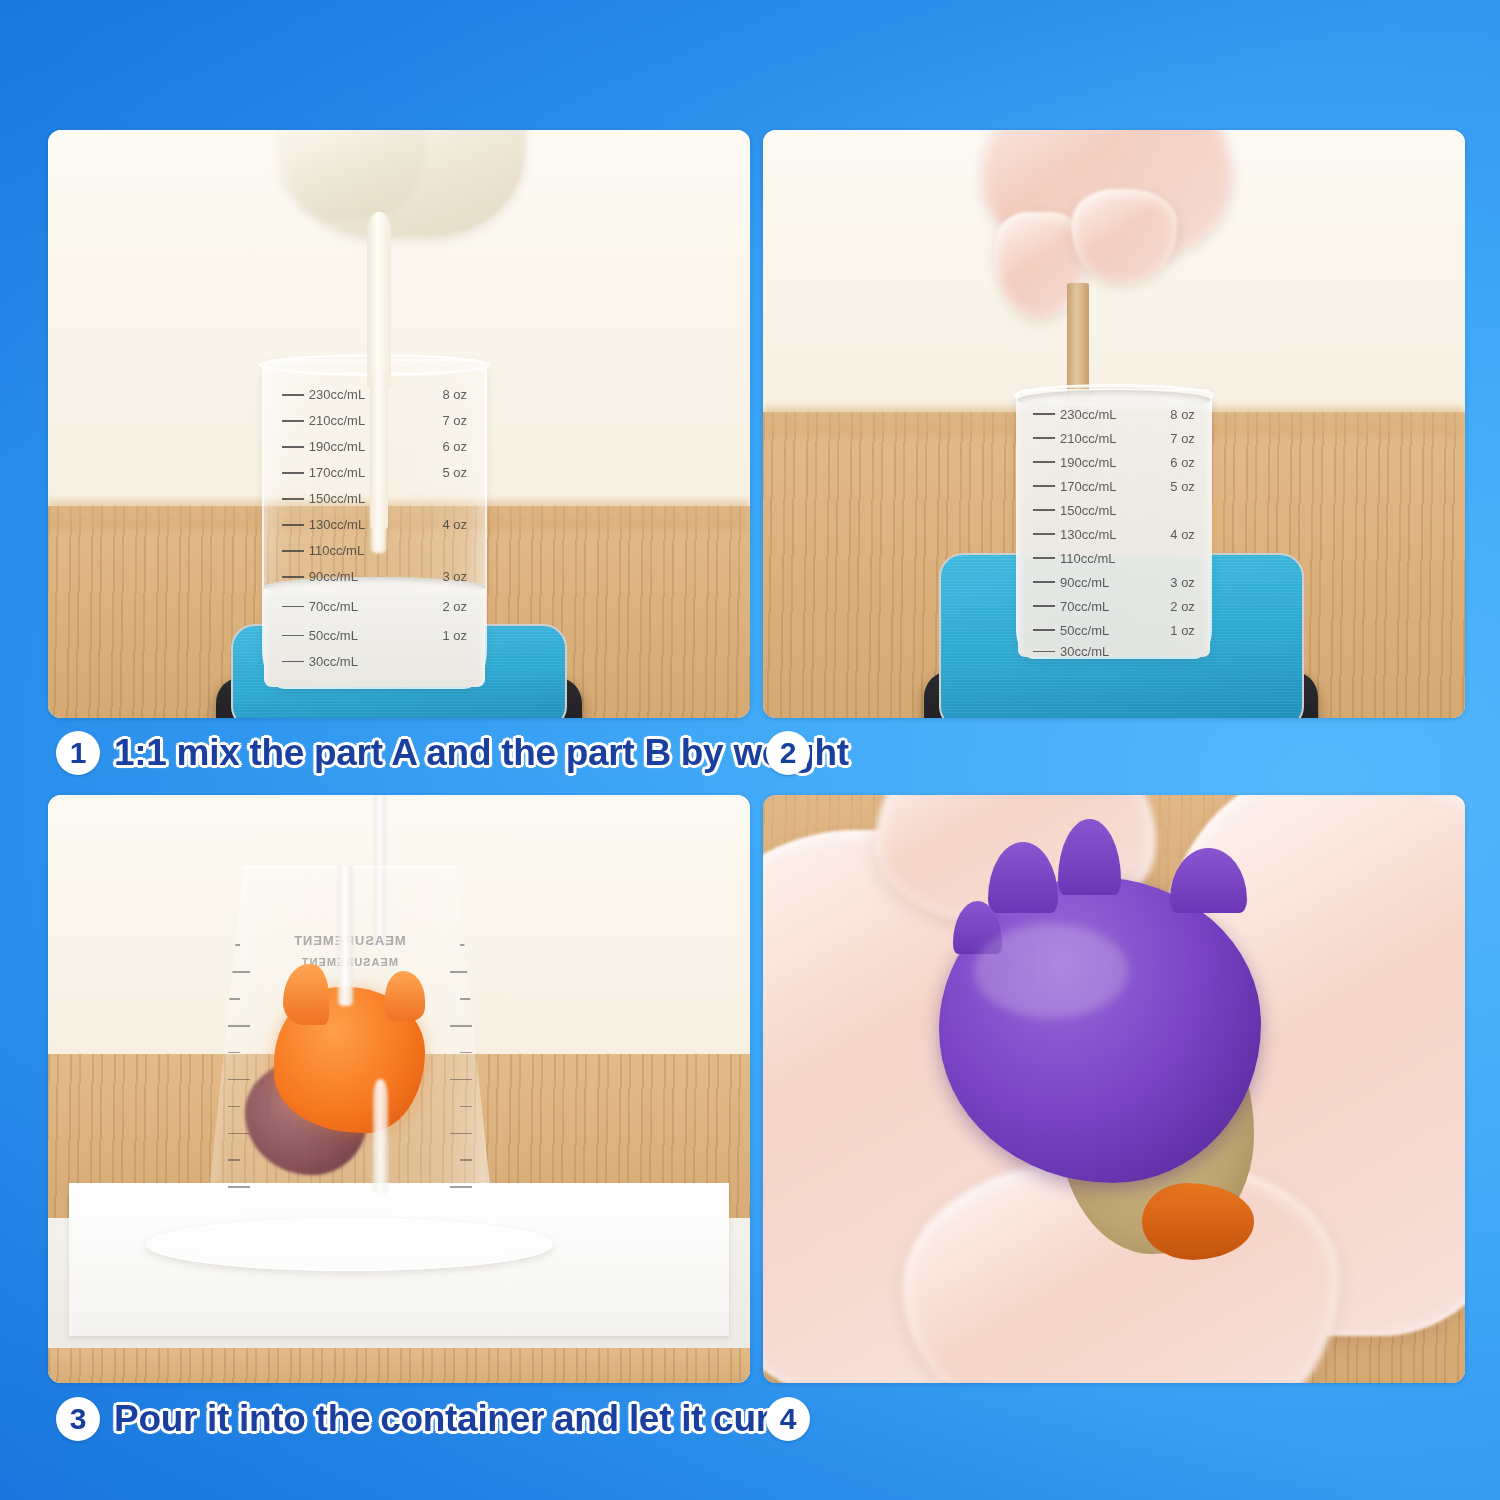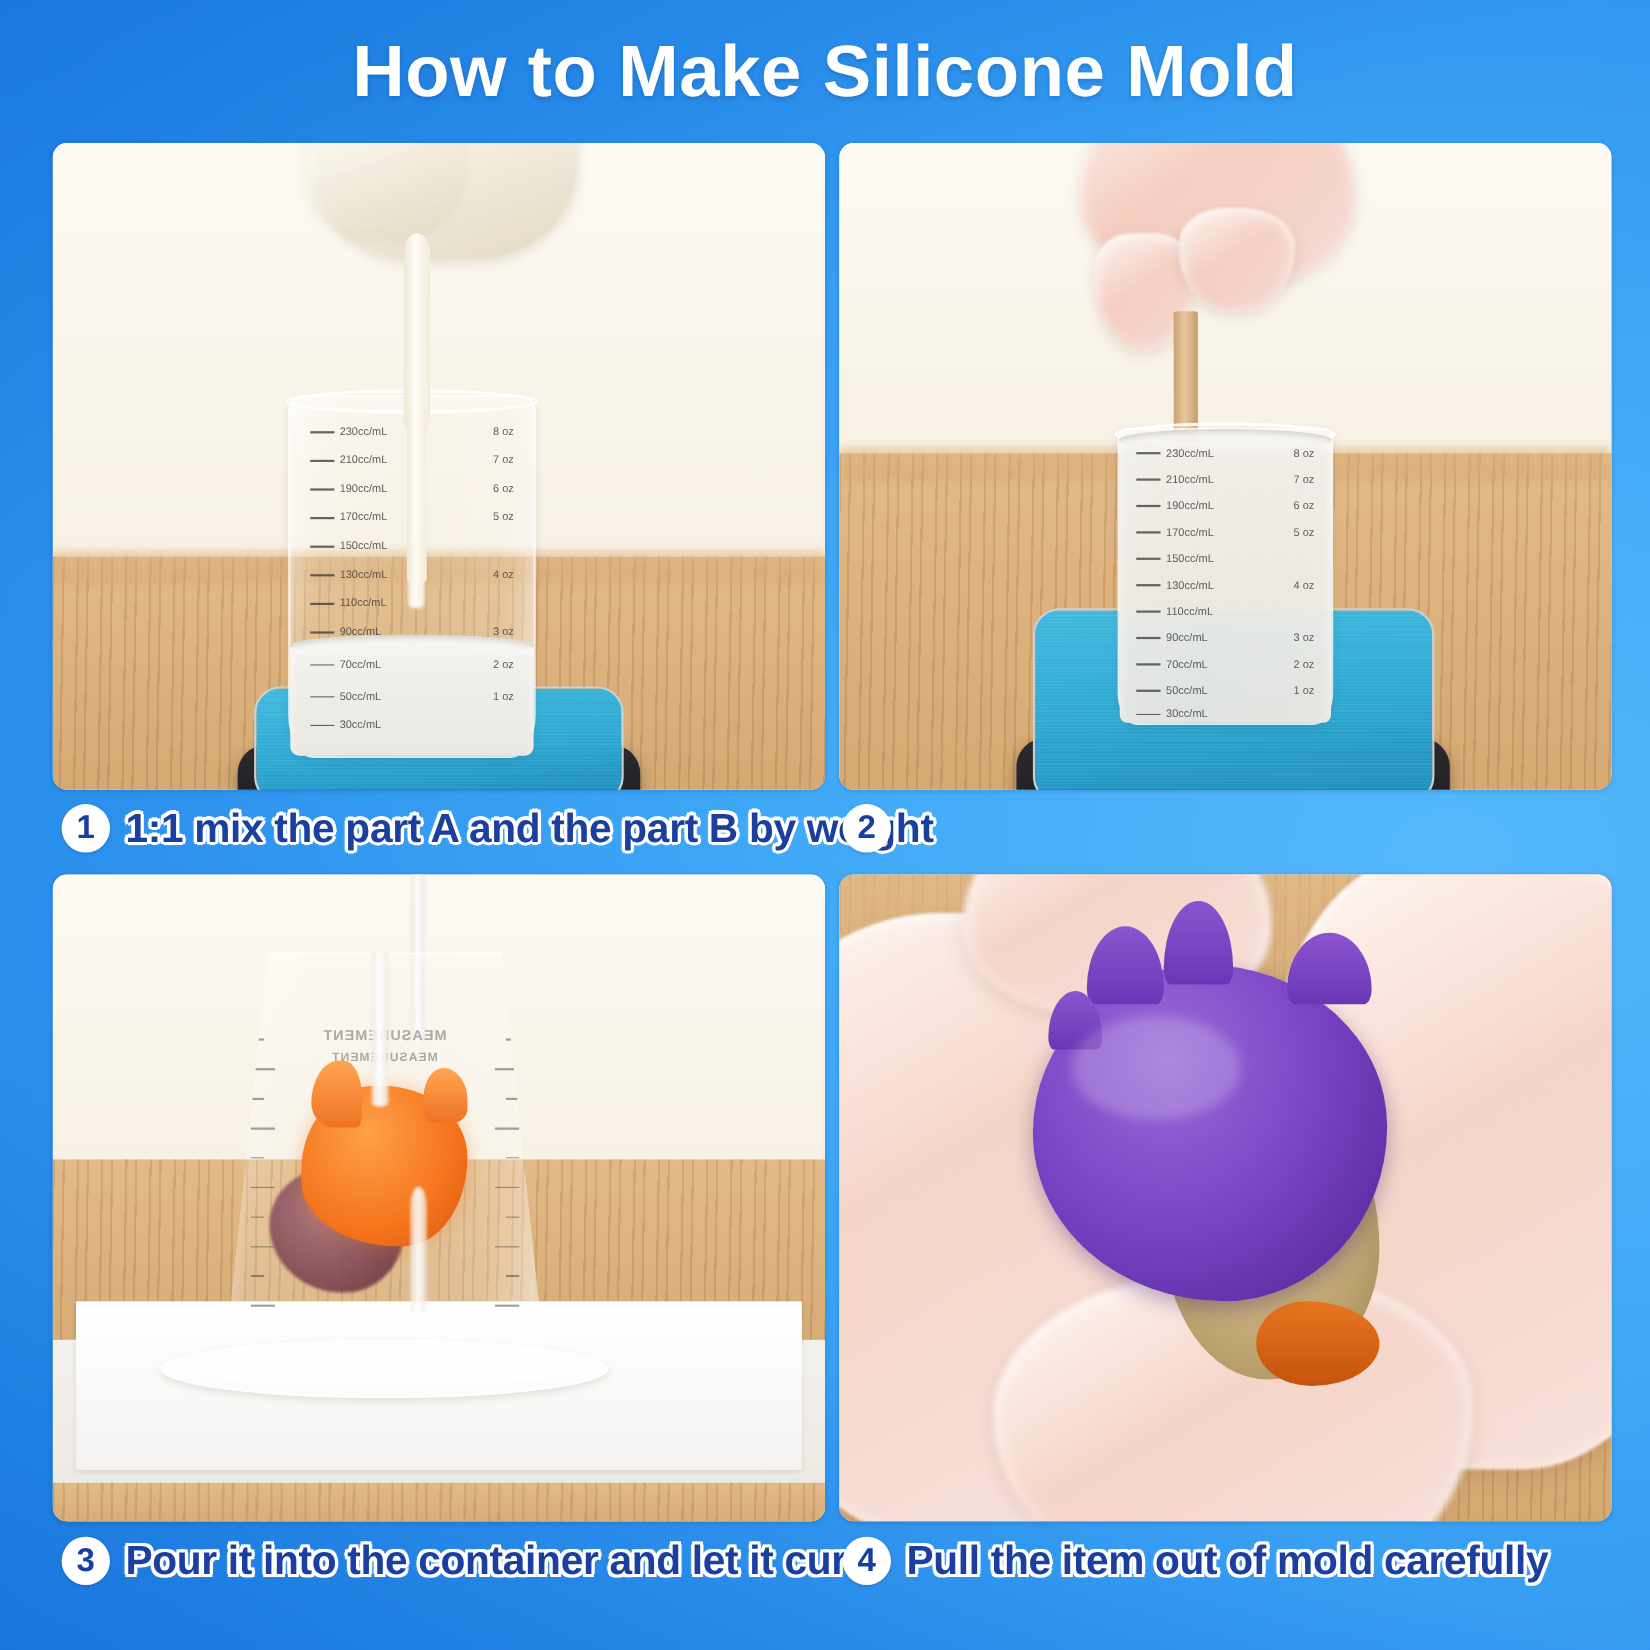--- a/index.html
+++ b/index.html
@@ -138,21 +138,21 @@
     box-shadow:inset 0 6px 10px rgba(255,255,255,.75);
   }
   .liquid:before{
     content:""; position:absolute; left:-1px; right:-1px; top:-9px; height:20px;
     border-radius:50%;
     background:#f6f5f2;
     box-shadow:inset 0 3px 5px rgba(180,175,165,.45);
   }
   .grads{
     position:absolute; inset:0;
-    font-size:10px; color:#3b3b3b; font-family:"Liberation Sans", sans-serif;
+    font-size:13px; color:#3b3b3b; font-family:"Liberation Sans", sans-serif;
     opacity:.82;
   }
   .g-row{ position:absolute; left:8%; right:8%; display:flex; align-items:center; justify-content:space-between; }
   .g-ml{ display:flex; align-items:center; gap:5px; }
   .tick{ display:inline-block; height:1.5px; background:#444; }
   .t-lg{ width:22px; } .t-sm{ width:12px; }
   .g-oz{ display:flex; align-items:center; gap:5px; }
 
   
   .jug{
@@ -254,21 +254,20 @@
   .soft2{ filter:blur(3px); }
   .soft3{ filter:blur(6px); }
 </style>
 </head>
 <body>
 
 <div id="bg"></div>
 
 <div id="root">
 
-  <div class="title">How to Make Silicone Mold</div>
 
   <div class="panel" id="p1">
     <div class="ph">
       <div class="wall" style="height:64%;"></div>
       <div class="wood" style="top:64%; height:36%;"></div>
       <div class="wood soft2" style="top:63%; height:5%; opacity:.5;"></div>
 
       <div class="scale-body" style="left:24%; top:93%; width:52%; height:14%;"></div>
       <div class="scale-pad" style="left:26%; top:84%; width:48%; height:18%;"></div>
 
@@ -554,16 +553,15 @@
     <div class="badge">2</div>
   </div>
 
   <div class="caption" id="c3">
     <div class="badge">3</div>
     <div class="cap-text">Pour it into the container and let it  cure</div>
   </div>
 
   <div class="caption" id="c4">
     <div class="badge">4</div>
-    <div class="cap-text">Pull the item out of mold carefully</div>
   </div>
 
 </div>
 
 </body></html>

